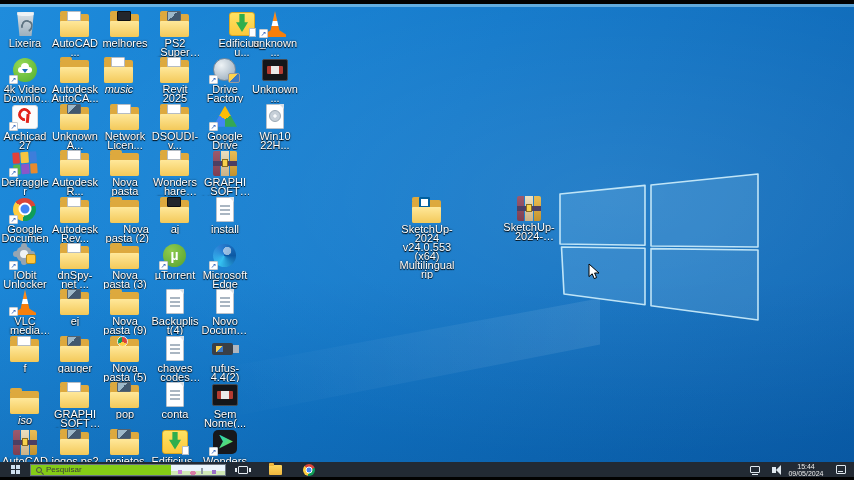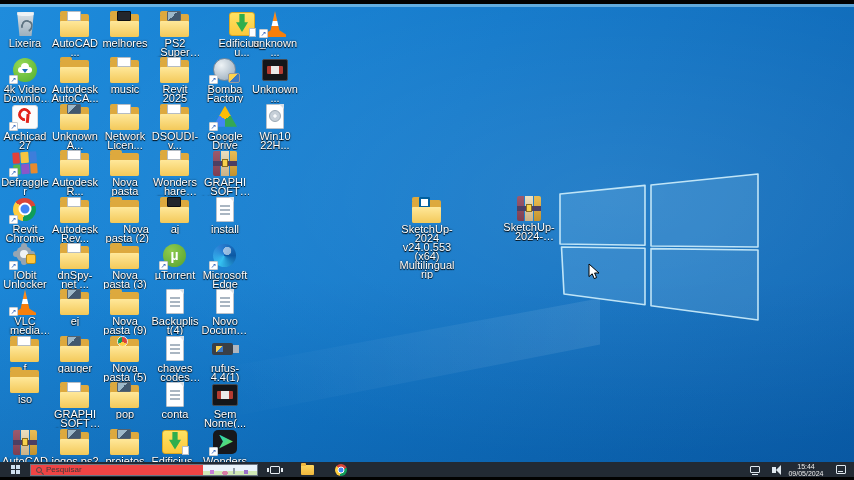--- a/index.html
+++ b/index.html
@@ -160,21 +160,21 @@
   
   .sc{position:absolute;left:1px;bottom:0;width:9px;height:9px;background:#fff;border:1px solid #c6ccd2;
     border-radius:1px;font-size:7px;line-height:8px;color:#2b5fb8;text-align:center;}
 
   
   .taskbar{position:absolute;left:0;bottom:3px;width:854px;height:15px;background:#222a34;
     display:flex;align-items:center;z-index:10;}
   .start{width:30px;height:15px;display:flex;align-items:center;justify-content:center;}
   .winglyph{position:relative;width:9px;height:9px;display:grid;grid-template-columns:1fr 1fr;grid-template-rows:1fr 1fr;gap:1px;}
   .winglyph i{background:#cfe0ef;}
-  .searchbox{width:228px;height:12px;background:#ef4444;border:1px solid #6b7683;display:flex;align-items:center;overflow:hidden;}
+  .searchbox{width:196px;height:12px;background:#84cc16;border:1px solid #6b7683;display:flex;align-items:center;overflow:hidden;}
   .mag{position:relative;width:6px;height:6px;border:1px solid #4a4a4a;border-radius:50%;margin:0 4px 0 5px;flex:none;}
   .mag::after{content:"";position:absolute;right:-3px;bottom:-2px;width:3px;height:1px;background:#4a4a4a;transform:rotate(45deg);}
   .searchinput{flex:1;min-width:0;border:none;outline:none;background:transparent;font-family:"Liberation Sans",sans-serif;
     font-size:8px;color:#3a3a3a;padding:0;}
   .searchinput::placeholder{color:#3a3a3a;opacity:1;}
   .scenic{flex:none;width:54px;height:12px;
     background:
       radial-gradient(4px 4px at 9px 8px,#c77dd8 0 60%,transparent 61%),
       radial-gradient(5px 4px at 22px 9px,#d87da6 0 60%,transparent 61%),
       radial-gradient(4px 4px at 43px 8px,#9a6fc9 0 60%,transparent 61%),
@@ -275,21 +275,21 @@
           </div>
           <div class="icolabel">4k Video Downloader</div>
         </div>
         <div class="desk-icon" style="left: 51px; top: 52.4px;">
           <div class="glyph">
             <span class="f-back"></span>
             <span class="f-front"></span>
           </div>
           <div class="icolabel">Autodesk AutoCA...</div>
         </div>
-        <div class="desk-icon" style="left: 101px; top: 52.4px;">
+        <div class="desk-icon" style="left: 95px; top: 52.4px; font-style: italic;">
           <div class="glyph">
             <span class="f-back"></span>
             <span class="f-peek"></span>
             <span class="f-front"></span>
           </div>
           <div class="icolabel">music</div>
         </div>
         <div class="desk-icon" style="left: 151px; top: 52.4px;">
           <div class="glyph">
             <span class="f-back"></span>
@@ -297,21 +297,21 @@
             <span class="f-front"></span>
           </div>
           <div class="icolabel">Revit 2025</div>
         </div>
         <div class="desk-icon" style="left: 201px; top: 52.4px;">
           <div class="glyph">
             <span class="ff-s"></span>
             <span class="ff-b"></span>
             <span class="sc">↗</span>
           </div>
-          <div class="icolabel">Bomba Factory</div>
+          <div class="icolabel">Drive Factory</div>
         </div>
         <div class="desk-icon" style="left: 251px; top: 52.4px;">
           <div class="glyph">
             <span class="imgd"></span>
           </div>
           <div class="icolabel">Unknown ...</div>
         </div>
         <div class="desk-icon" style="left: 1px; top: 98.8px;">
           <div class="glyph">
             <span class="ac-bg"></span>
@@ -405,21 +405,21 @@
               <i class="buck"></i>
             </span>
           </div>
           <div class="icolabel">GRAPHISOFT Unknown ...</div>
         </div>
         <div class="desk-icon" style="left: 1px; top: 191.6px;">
           <div class="glyph">
             <span class="chr"></span>
             <span class="sc">↗</span>
           </div>
-          <div class="icolabel">Revit Chrome</div>
+          <div class="icolabel">Google Documen</div>
         </div>
         <div class="desk-icon" style="left: 51px; top: 191.6px;">
           <div class="glyph">
             <span class="f-back"></span>
             <span class="f-peek"></span>
             <span class="f-front"></span>
           </div>
           <div class="icolabel">Autodesk Rev...</div>
         </div>
         <div class="desk-icon" style="left: 101px; top: 191.6px; text-align: right;">
@@ -544,23 +544,23 @@
           <div class="glyph">
             <span class="doc"></span>
             <span class="doc-lines"></span>
           </div>
           <div class="icolabel">chaves codes ativa...</div>
         </div>
         <div class="desk-icon" style="left: 201px; top: 330.8px;">
           <div class="glyph">
             <span class="usb"></span>
           </div>
-          <div class="icolabel">rufus-4.4(1)</div>
-        </div>
-        <div class="desk-icon" style="left: 1px; top: 362px;">
+          <div class="icolabel">rufus-4.4(2)</div>
+        </div>
+        <div class="desk-icon" style="left: 1px; top: 383px; font-style: italic;">
           <div class="glyph">
             <span class="f-back"></span>
             <span class="f-front"></span>
           </div>
           <div class="icolabel">iso</div>
         </div>
         <div class="desk-icon" style="left: 51px; top: 377.2px;">
           <div class="glyph">
             <span class="f-back"></span>
             <span class="f-peek"></span>

